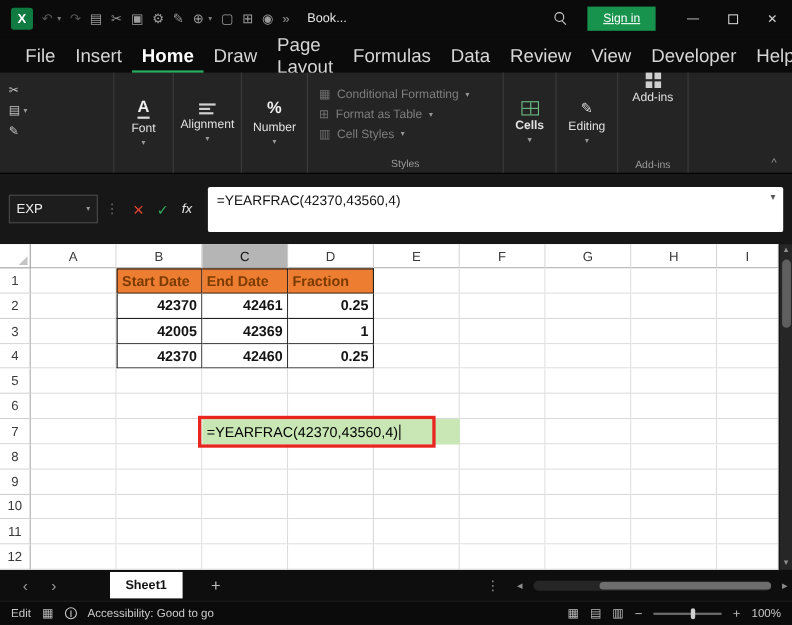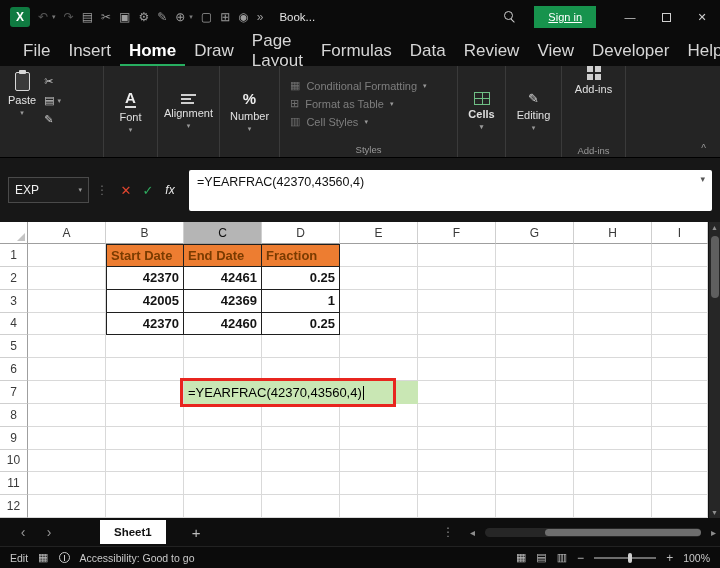--- a/index.html
+++ b/index.html
@@ -174,25 +174,20 @@
   <div class="m-spacer"></div>
   <div class="share-btn">
     <span>↗</span>
     <span>Share</span>
   </div>
 </div>
 
 <div class="ribbon">
   <div class="rgroup clip">
     <div class="clip-body">
-      <div class="paste-btn">
-        <span class="clipboard-ic"></span>
-        <span>Paste</span>
-        <span class="chev">▾</span>
-      </div>
       <div class="smallcol">
         <span class="row">✂</span>
         <span class="row">▤<span class="chev">▾</span></span>
         <span class="row">✎</span>
       </div>
     </div>
   </div>
 
   <div class="rgroup collapsed cg-font">
     <span class="font-ic">A</span>

